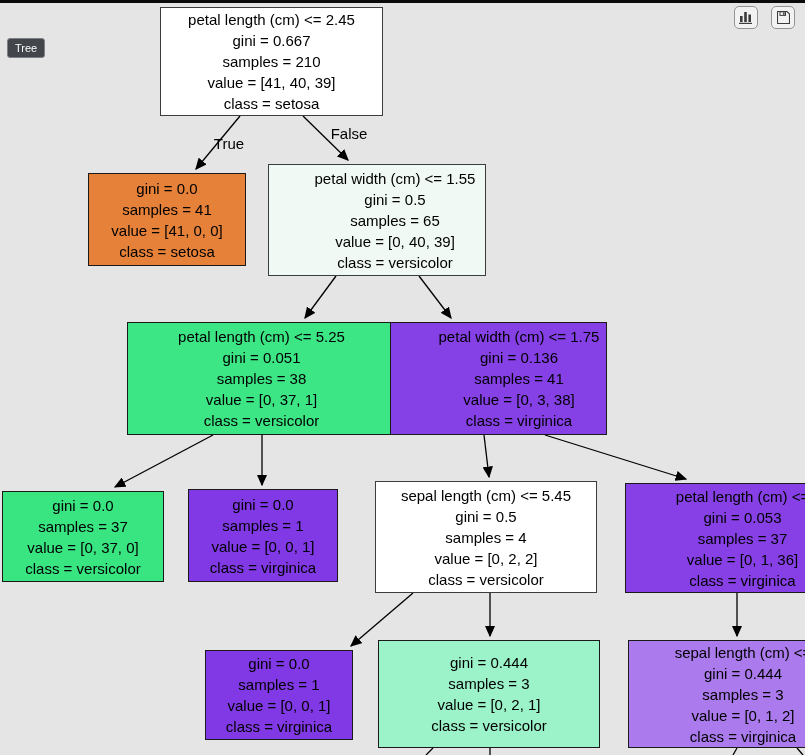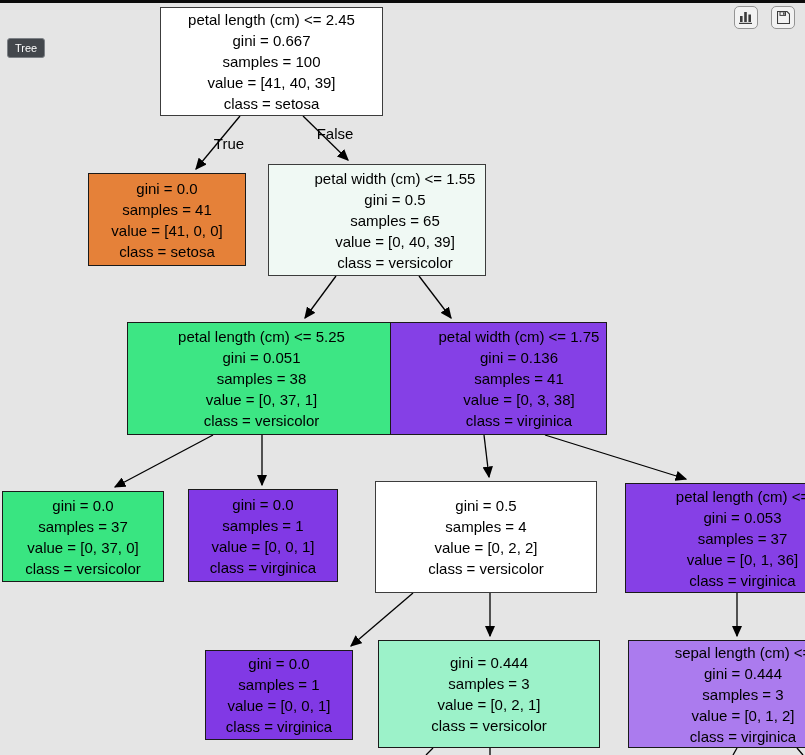--- a/index.html
+++ b/index.html
@@ -61,21 +61,21 @@
           <line x1="433" y1="748" x2="426" y2="755" stroke="#000000" stroke-width="1.3"></line>
           <line x1="490" y1="748" x2="490" y2="755" stroke="#000000" stroke-width="1.3"></line>
           <line x1="737" y1="748" x2="733" y2="755" stroke="#000000" stroke-width="1.3"></line>
           <line x1="797" y1="748" x2="803" y2="755" stroke="#000000" stroke-width="1.3"></line>
         </g>
     </svg>
     <div id="node-layer">
         <div class="node" style="left: 160px; top: 7px; width: 223px; height: 109px; background: rgb(255, 255, 255); border-color: rgb(60, 60, 60);">
           <span>petal length (cm) &lt;= 2.45</span>
           <span>gini = 0.667</span>
-          <span>samples = 100</span>
+          <span>samples = 210</span>
           <span>value = [41, 40, 39]</span>
           <span>class = setosa</span>
         </div>
         <div class="node" style="left: 88px; top: 173px; width: 158px; height: 93px; background: rgb(229, 129, 57); border-color: rgb(26, 26, 26);">
           <span>gini = 0.0</span>
           <span>samples = 41</span>
           <span>value = [41, 0, 0]</span>
           <span>class = setosa</span>
         </div>
         <div class="node" style="left: 268px; top: 164px; width: 218px; height: 112px; background: rgb(240, 249, 244); border-color: rgb(60, 60, 60); padding-left: 36px;">
@@ -105,20 +105,21 @@
           <span>value = [0, 37, 0]</span>
           <span>class = versicolor</span>
         </div>
         <div class="node" style="left: 188px; top: 489px; width: 150px; height: 93px; background: rgb(129, 57, 229); border-color: rgb(26, 26, 26);">
           <span>gini = 0.0</span>
           <span>samples = 1</span>
           <span>value = [0, 0, 1]</span>
           <span>class = virginica</span>
         </div>
         <div class="node" style="left: 375px; top: 481px; width: 222px; height: 112px; background: rgb(255, 255, 255); border-color: rgb(60, 60, 60);">
+          <span>sepal length (cm) &lt;= 5.45</span>
           <span>gini = 0.5</span>
           <span>samples = 4</span>
           <span>value = [0, 2, 2]</span>
           <span>class = versicolor</span>
         </div>
         <div class="node" style="left: 625px; top: 483px; width: 235px; height: 110px; background: rgb(134, 64, 230); border-color: rgb(26, 26, 26);">
           <span>petal length (cm) &lt;=</span>
           <span>gini = 0.053</span>
           <span>samples = 37</span>
           <span>value = [0, 1, 36]</span>
@@ -138,21 +139,21 @@
         </div>
         <div class="node" style="left: 628px; top: 640px; width: 230px; height: 108px; background: rgb(171, 123, 238); border-color: rgb(26, 26, 26);">
           <span>sepal length (cm) &lt;=</span>
           <span>gini = 0.444</span>
           <span>samples = 3</span>
           <span>value = [0, 1, 2]</span>
           <span>class = virginica</span>
         </div>
       </div>
   <div class="edge-label" style="left: 190px; top: 143px; margin-left: 39px;">True</div>
-      <div class="edge-label" style="left: 335px; top: 133px;">False</div>
+      <div class="edge-label" style="left: 349px; top: 133px;">False</div>
     </div>
 
   <div class="tooltip">Tree</div>
 
   <div class="toolbar">
     <button class="tool-btn" title="">
       <span>
         <svg width="14" height="13" viewBox="0 0 14 13">
           <rect x="1" y="5" width="2.6" height="6" fill="#3c3c3c"></rect>
           <rect x="5.2" y="1" width="2.6" height="10" fill="#3c3c3c"></rect>

